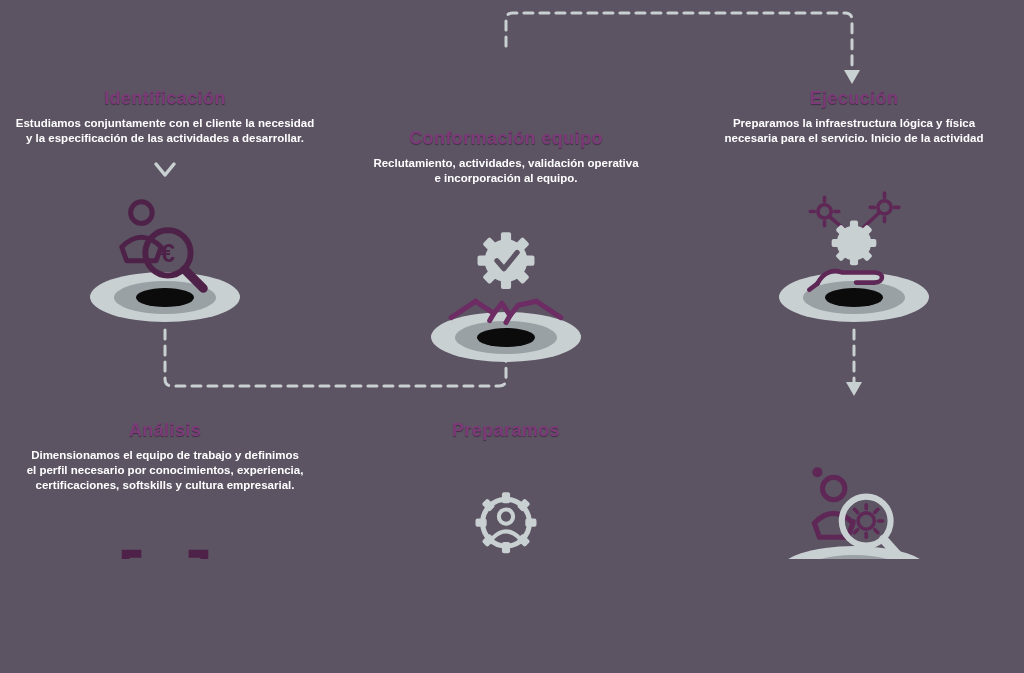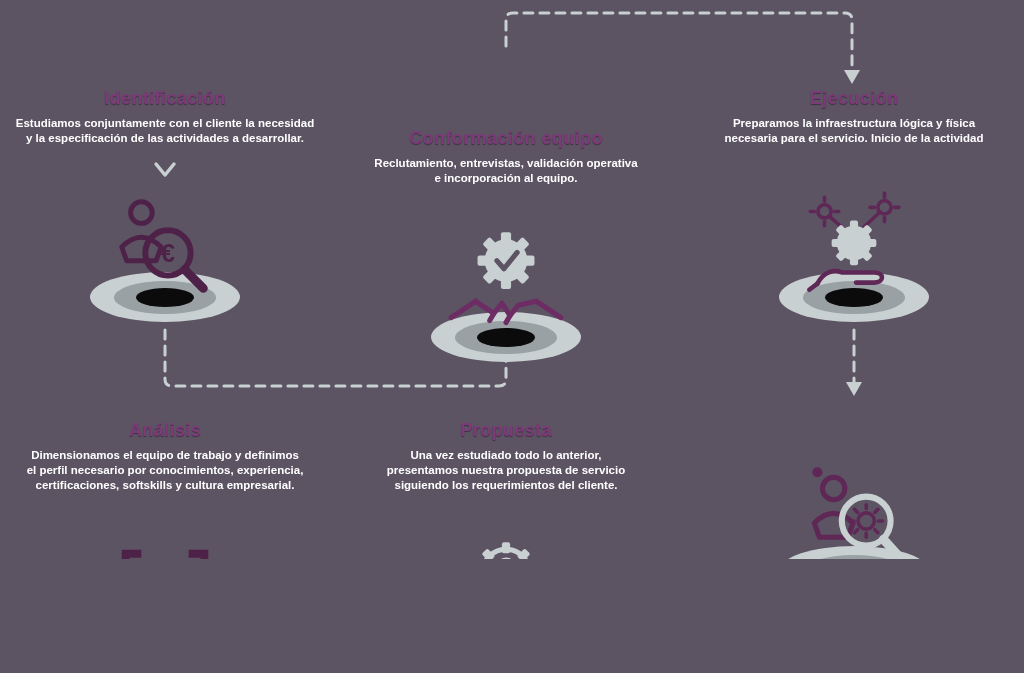--- a/index.html
+++ b/index.html
@@ -130,21 +130,21 @@
           <circle cx="63" cy="66" r="23" fill="none" stroke="#4e2248" stroke-width="6"></circle>
           <line x1="80" y1="83" x2="99" y2="102" stroke="#4e2248" stroke-width="9" stroke-linecap="round"></line>
         </g>
         <text x="63" y="75" text-anchor="middle" font-size="26" font-weight="bold" fill="#4e2248">€</text>
       </svg>
     </div>
   </section>
 
   <section class="step pos-r0c1">
     <h2 class="step-title">Conformación equipo</h2>
-    <p class="step-desc">Reclutamiento, entrevistas, validación operativa
+    <p class="step-desc">Reclutamiento, actividades, validación operativa
 e incorporación al equipo.</p>
     <div class="icon-stage">
       <div class="platform">
         <div class="platform-mid">
             <div class="platform-core"></div>
           </div>
       </div>
       <svg class="icon" width="122" height="122" viewBox="0 0 120 120">
         <g fill="#c9d0d2">
           <rect x="55" y="8" width="10" height="14" rx="2"></rect>
@@ -239,24 +239,21 @@
         </g>
         <g fill="#4e2248">
           <circle cx="60" cy="52" r="11"></circle>
           <path d="M42 84 Q60 62 78 84 L73 90 H47 Z"></path>
         </g>
       </svg>
     </div>
   </section>
 
   <section class="step pos-r1c1">
-    <h2 class="step-title">Propuesta</h2>
-    <p class="step-desc">Una vez estudiado todo lo anterior,
-presentamos nuestra propuesta de servicio
-siguiendo los requerimientos del cliente.</p>
+    <h2 class="step-title">Preparamos</h2>
     <div class="icon-stage">
       <div class="platform">
         <div class="platform-mid">
             <div class="platform-core"></div>
           </div>
       </div>
       <svg class="icon" width="122" height="122" viewBox="0 0 120 120">
         <g fill="#c9d0d2">
           <rect x="56" y="10" width="8" height="11" rx="2"></rect>
           <rect x="56" y="10" width="8" height="11" rx="2" transform="rotate(45 60 40)"></rect>

